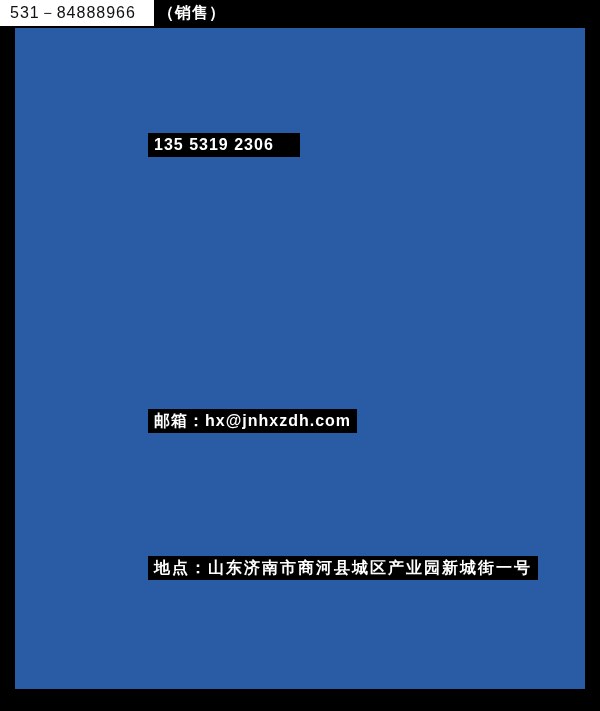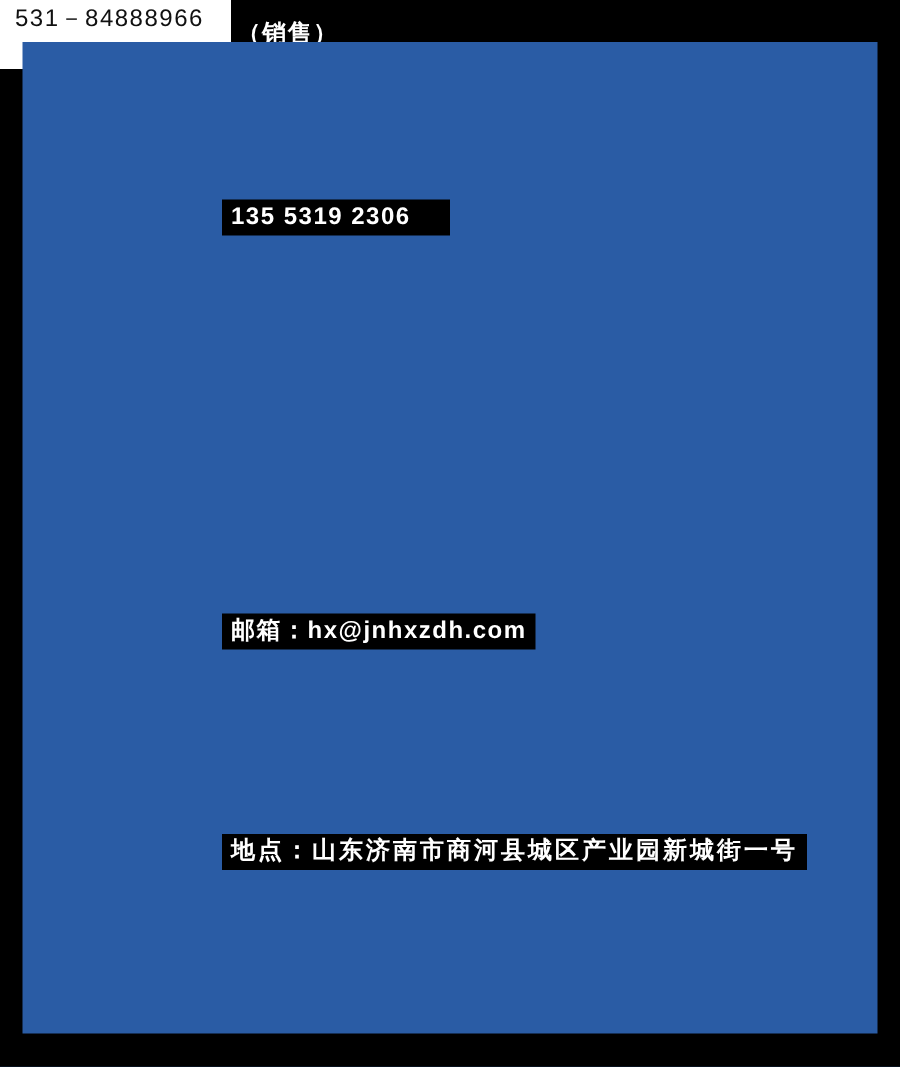--- a/index.html
+++ b/index.html
@@ -59,21 +59,21 @@
     line-height: 26px;
     padding: 0 18px 0 10px;
     letter-spacing: 1px;
   }
   .sales-label-box {
     background: #000000;
     color: #FFFFFF;
     font-weight: bold;
     font-size: 16px;
     line-height: 26px;
-    padding: 10px 4px;
+    padding: 0 4px;
     letter-spacing: 1px;
   }
   .email-line {
     left: 148px;
     top: 409px;
   }
   .address-line {
     left: 148px;
     top: 556px;
     letter-spacing: 2px;

